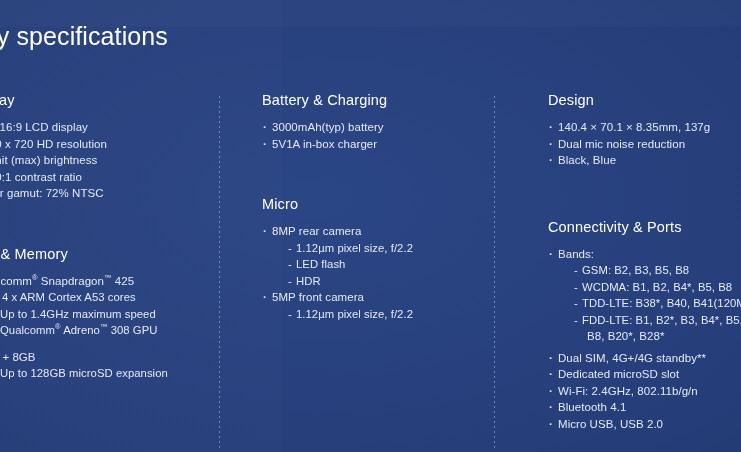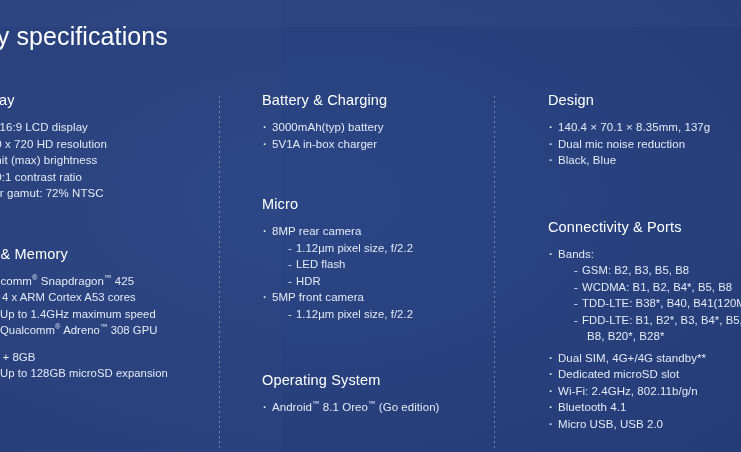--- a/index.html
+++ b/index.html
@@ -211,27 +211,20 @@
           <li class="bullet sub">HDR</li>
           <li class="bullet">5MP front camera</li>
           <li class="bullet sub">1.12µm pixel size, f/2.2</li>
         </ul>
       </div>
 
       <div class="gap-lg"></div>
       <div class="gap-md"></div>
       <div class="gap-xs"></div>
 
-      <div class="section">
-        <div class="section-heading">Operating System</div>
-        <div class="gap-head"></div>
-        <ul class="bullets">
-          <li class="bullet">Android<span class="sup">™</span> 8.1 Oreo<span class="sup">™</span> (Go edition)</li>
-        </ul>
-      </div>
 
     </div>
 
     <div class="col col-right">
 
       <div class="section">
         <div class="section-heading">Design</div>
         <div class="gap-head"></div>
         <ul class="bullets">
           <li class="bullet">140.4 × 70.1 × 8.35mm, 137g</li>

